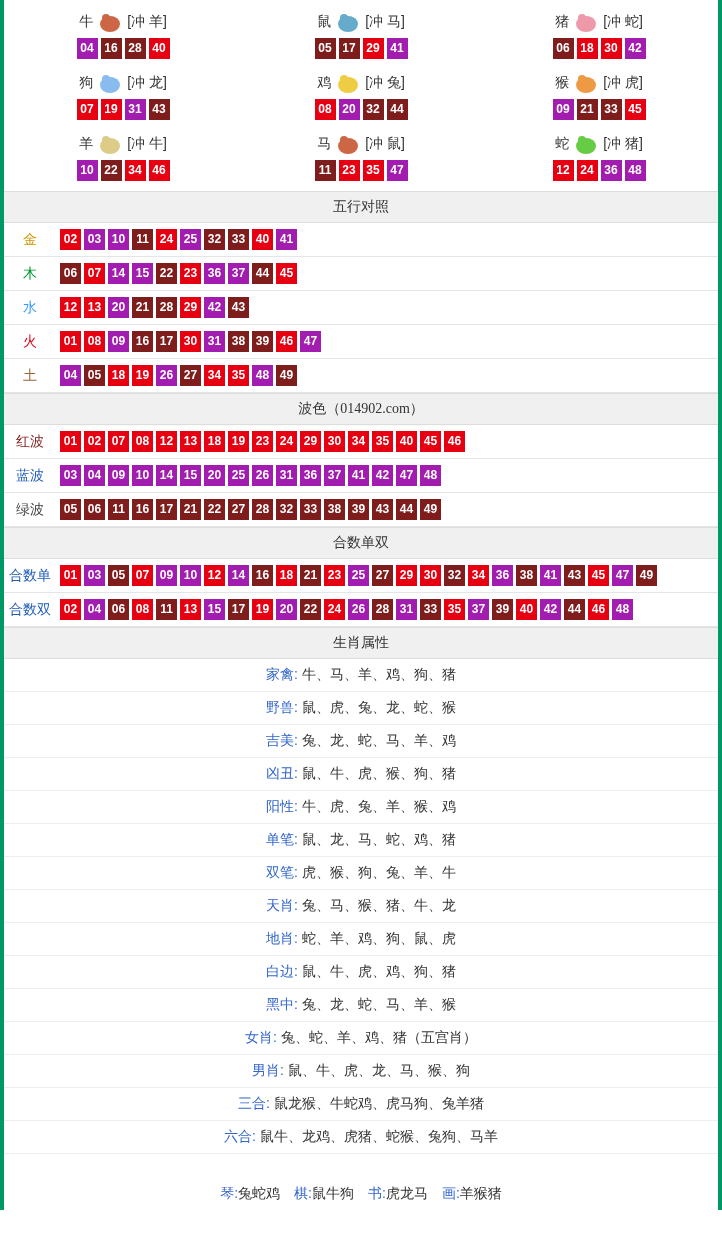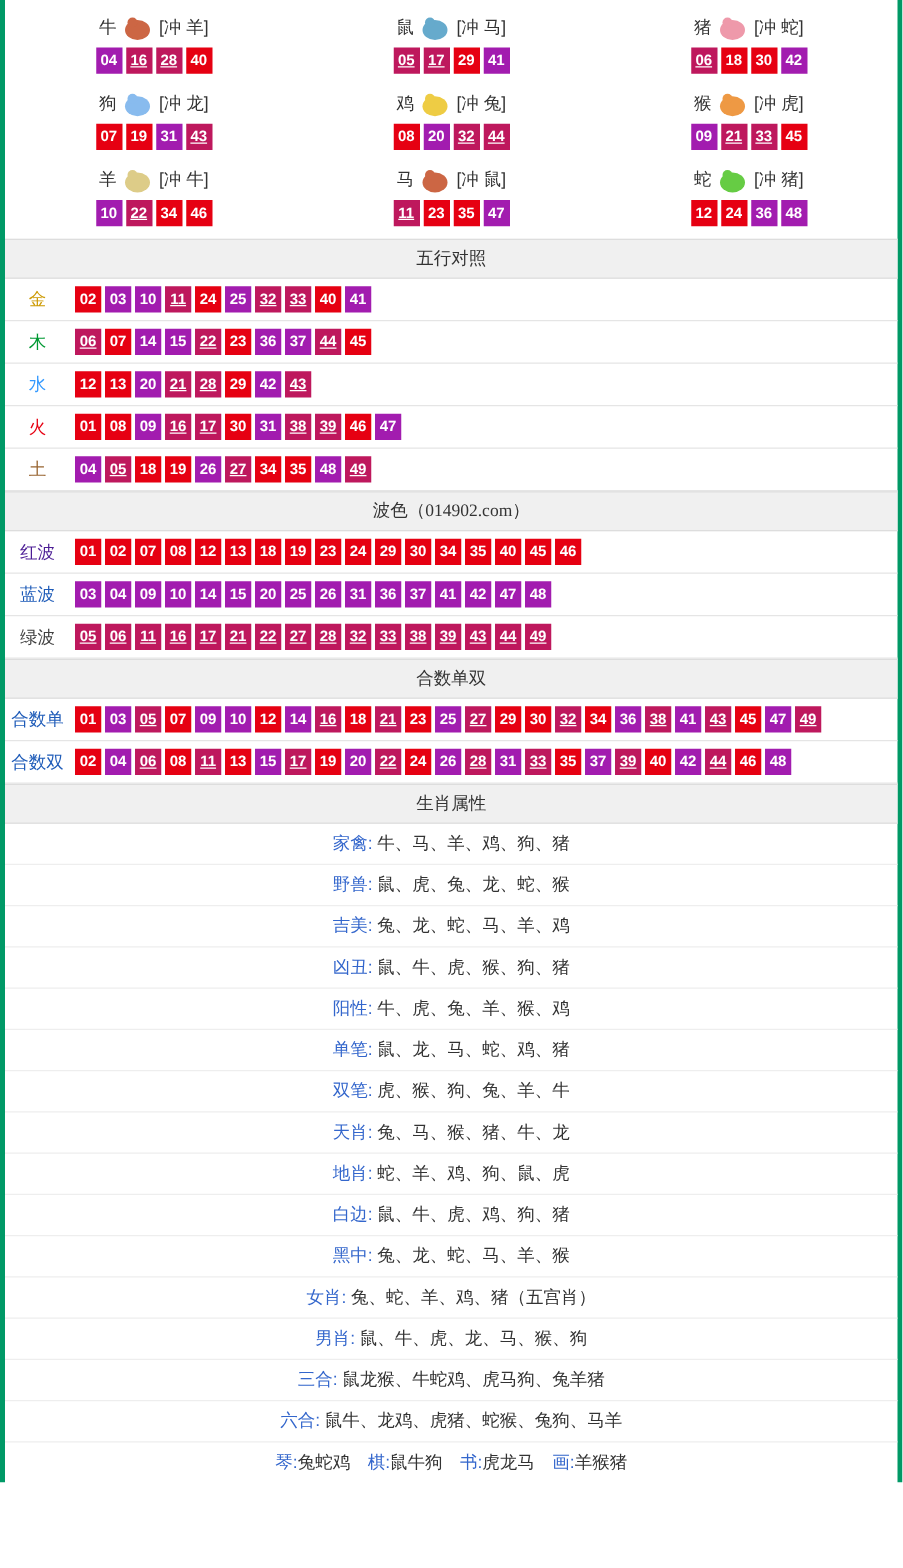--- a/index.html
+++ b/index.html
@@ -8,36 +8,36 @@
 .zodiac-grid { display: grid; grid-template-columns: repeat(3, 1fr); gap: 0; padding: 4px 0; }
 .zodiac-cell { text-align: center; padding: 6px 0; }
 .zodiac-top { display: flex; align-items: center; justify-content: center; gap: 2px; margin-bottom: 4px; }
 .zodiac-name { font-size: 14px; color: #333; }
 .zodiac-icon { width: 30px; height: 24px; display: inline-block; }
 .zodiac-conflict { color: #333; font-size: 14px; }
 .balls { display: flex; justify-content: center; gap: 3px; margin-top: 2px; }
 .ball { display: inline-block; width: 21px; height: 21px; line-height: 21px; text-align: center; color: #fff; font-size: 12px; font-weight: bold; }
 .red { background: #e60012; }
 .blue { background: #a21caf; }
-.green { background: #be185d; text-decoration: underline; }
+.green { background: #7f1d1d; }
 .section-header { background: #f0f0f0; text-align: center; padding: 6px 0; font-size: 14px; border-top: 1px solid #ddd; border-bottom: 1px solid #ddd; color: #333; font-family: Liberation Serif, serif; }
 .wx-row, .wave-row, .hs-row { display: flex; align-items: center; border-bottom: 1px solid #e5e5e5; padding: 6px 0; }
 .wx-label { width: 52px; text-align: center; font-size: 14px; flex-shrink: 0; }
 .wx-balls { display: flex; flex-wrap: wrap; gap: 3px; padding-left: 4px; }
 .gold { color: #cc9900; }
 .wood { color: #009933; }
 .water { color: #3399ff; }
 .fire { color: #e60012; }
 .earth { color: #996633; }
-.redwave { color: #4c1d95; }
+.redwave { color: #7f1d1d; }
 .bluewave { color: #1e5bb8; }
 .greenwave { color: #404040; }
 .attr-row { text-align: center; padding: 7px 0; border-bottom: 1px solid #eee; font-size: 14px; color: #333; }
 .attr-label { color: #3366cc; }
-.footer-row { text-align: center; padding: 7px 0; font-size: 14px; color: #333; }
+.footer-row { text-align: center; padding: 7px 0; font-size: 14px; color: #333; margin-top: 24px; }
 .footer-label { color: #3366cc; }
 </style>
 </head>
 <body>
 
 <div class="container">
 
   <div class="zodiac-grid" id="zodiac-grid">
       <div class="zodiac-cell">
         <div class="zodiac-top">

